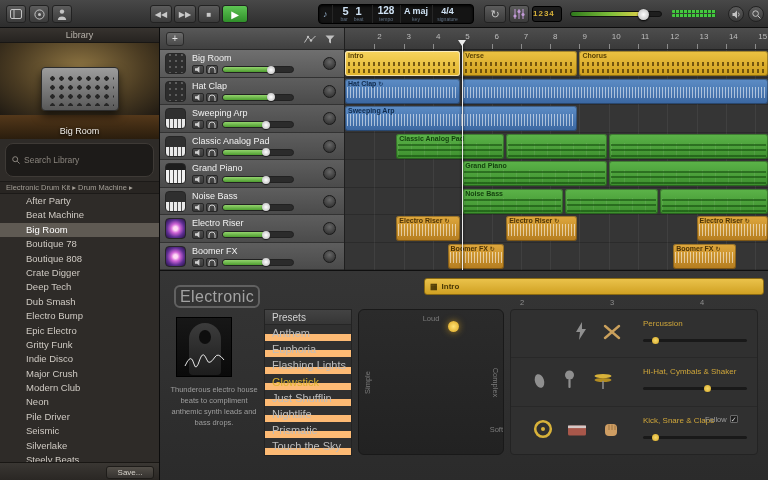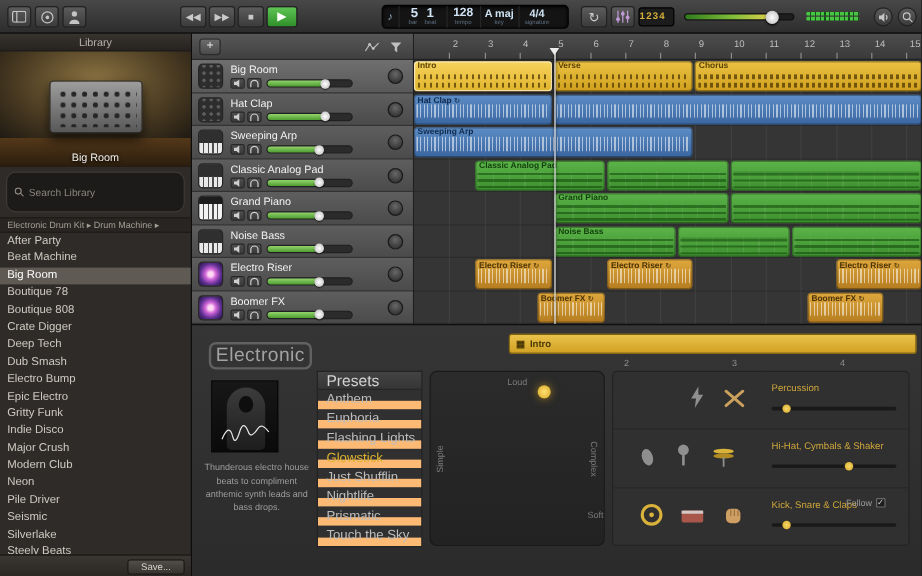--- a/index.html
+++ b/index.html
@@ -32,21 +32,21 @@
   #stage{height:96px;position:relative;flex:none;background:radial-gradient(ellipse 120px 72px at 50% 26%,#8d7442 0%,#4a3b22 55%,#181410 100%);overflow:hidden}
   #stage .floor{position:absolute;bottom:0;left:0;right:0;height:24px;background:linear-gradient(#54381a,#2a1d0d)}
   #machine{position:absolute;left:50%;top:24px;transform:translateX(-50%);width:78px;height:44px;border-radius:4px;background:linear-gradient(#9d9d9d,#585858);box-shadow:0 5px 10px rgba(0,0,0,.65);border:1px solid #2c2c2c;padding:4px}
   #machine .pads{width:100%;height:100%;background-image:radial-gradient(#262626 32%,transparent 38%);background-size:9px 9px;background-position:2px 2px}
   #patch-label{position:absolute;bottom:3px;width:100%;text-align:center;font-size:9px;color:#f0ede8;text-shadow:0 1px 3px #000}
   #sb-search{margin:4px 5px;height:15px;flex:none;border-radius:8px;background:#1d1b19;border:1px solid #3e3a36;display:flex;align-items:center;gap:4px;padding:16px 6px}
   #sb-search input{background:transparent;border:none;outline:none;color:#cfcac3;font-size:8.5px;width:110px;font-family:"Liberation Sans",sans-serif}
   #sb-search input::placeholder{color:#8a857e}
   #breadcrumb{height:13px;flex:none;background:#282522;border-top:1px solid #1c1a18;border-bottom:1px solid #1c1a18;font-size:7.5px;color:#a39e96;line-height:12px;padding-left:6px;white-space:nowrap;overflow:hidden}
   #lib-list{flex:1;overflow:hidden}
-  .lib-item{height:14.4px;line-height:14.4px;padding-left:6px;font-size:9.5px;color:#cfcac3;white-space:nowrap}
+  .lib-item{height:14.4px;line-height:14.4px;padding-left:26px;font-size:9.5px;color:#cfcac3;white-space:nowrap}
   .lib-item.sel{background:#5f5a53;color:#fff}
   #sb-footer{height:18px;flex:none;background:linear-gradient(#3a3733,#2a2724);border-top:1px solid #191714;position:relative}
   #save-btn{position:absolute;right:5px;top:2.5px;width:48px;height:13px;border-radius:3px;background:linear-gradient(#524e48,#363330);border:1px solid #1e1c19;font-size:8px;color:#d6d2cb;text-align:center;line-height:11px}
 
   
   #theaders{position:absolute;top:28px;left:160px;width:185px;height:242px;background:#474747;border-right:1px solid #1f1f1f}
   #th-top{height:22px;background:linear-gradient(#585858,#404040);border-bottom:1px solid #292929;position:relative}
   #add-track-btn{position:absolute;left:6px;top:4px;width:18px;height:14px;border-radius:3px;background:linear-gradient(#6c6c6c,#4a4a4a);border:1px solid #2b2b2b;color:#e3e3e3;font-size:10px;line-height:12px;text-align:center}
   .th-mini{position:absolute;top:5px;width:16px;height:12px;display:flex;align-items:center;justify-content:center}
   .trow{height:27.5px;border-bottom:1px solid #323232;position:relative;background:linear-gradient(#5e5e5e,#4b4b4b)}
@@ -97,21 +97,21 @@
   #editor{position:absolute;left:160px;top:270px;width:608px;height:210px;background:linear-gradient(#353535,#2b2b2b);border-top:1px solid #0f0f0f}
   #ed-regionbar{position:absolute;left:264px;top:7px;width:340px;height:17px;border-radius:3px;background:linear-gradient(#eac24b,#d0a123);border:1px solid #8a6a12;color:#4a3805;font-size:8px;font-weight:bold;display:flex;align-items:center;gap:4px;padding:0 5px}
   .ed-rnum{position:absolute;top:27px;font-size:7.5px;color:#8f8f8f}
   #genre-card{position:absolute;left:14px;top:14px;width:86px;height:23px;border:2px solid #616161;border-radius:6px;color:#a2a2a2;font-size:16px;letter-spacing:.4px;display:flex;align-items:center;justify-content:center}
   #artist{position:absolute;left:16px;top:46px;width:56px;height:60px;background:linear-gradient(#171717,#0a0a0a);border:1px solid #000;overflow:hidden}
   #artist .fig{position:absolute;left:12px;top:5px;width:32px;height:52px;border-radius:16px 16px 4px 4px;background:linear-gradient(#3c3c3c,#1d1d1d)}
   #artist .face{position:absolute;left:22px;top:12px;width:12px;height:14px;border-radius:50%;background:#0e0e0e}
   #artist svg{position:absolute;left:6px;bottom:4px}
   #ed-desc{position:absolute;left:8px;top:114px;width:92px;font-size:7.5px;color:#9d9d9d;line-height:1.45;text-align:center}
   #presets{position:absolute;left:104px;top:38px;width:88px;background:#303030;border:1px solid #232323}
-  #presets .p-header{height:15px;background:linear-gradient(#434343,#363636);border-bottom:1px solid #262626;font-size:13px;color:#d2d2d2;line-height:15px;padding-left:7px}
+  #presets .p-header{height:15px;background:linear-gradient(#434343,#363636);border-bottom:1px solid #262626;font-size:10px;color:#d2d2d2;line-height:15px;padding-left:7px}
   .p-item{height:16.2px;line-height:16.2px;padding-left:7px;font-size:11px;color:#bdbdbd;border-bottom:7px solid #fdba74;white-space:nowrap}
   .p-item.sel{color:#ddb32f}
   #xy{position:absolute;left:198px;top:38px;width:146px;height:146px;background:linear-gradient(#2b2b2b,#222);border-radius:6px;border:1px solid #191919}
   .xy-l{position:absolute;font-size:7.5px;color:#7b7b7b}
   .xy-top{top:4px;left:0;right:0;text-align:center}
   .xy-bottom{bottom:20px;left:0;right:0;text-align:right}
   .xy-left{left:-12px;top:68px;width:40px;text-align:center;transform:rotate(-90deg)}
   .xy-right{right:-12px;top:68px;width:40px;text-align:center;transform:rotate(90deg)}
   #xy-dot{position:absolute;width:11px;height:11px;border-radius:50%;background:radial-gradient(#ffe274,#d9a21f);box-shadow:0 0 7px rgba(217,162,31,.7)}
   #controls{position:absolute;left:350px;top:38px;width:248px;height:146px;background:#303030;border:1px solid #232323;border-radius:4px}

